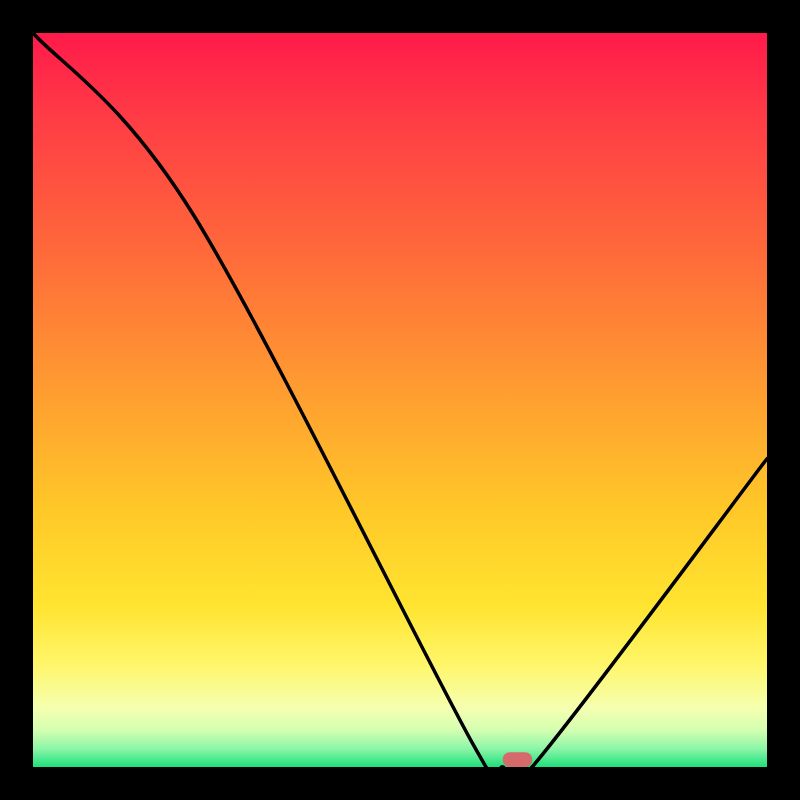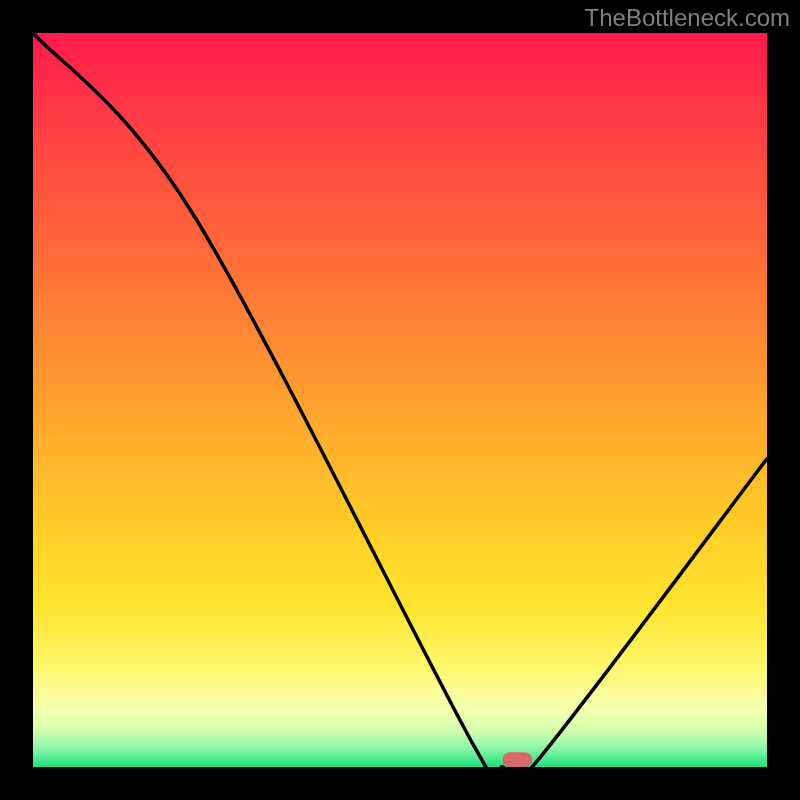--- a/index.html
+++ b/index.html
@@ -26,21 +26,20 @@
     z-index: 10;
   }
   svg {
     display: block;
   }
 </style>
 </head>
 <body>
 
 <div class="container">
-  <div class="watermark">TheBottleneck.com</div>
   <svg id="chart-svg" width="800" height="800" viewBox="0 0 800 800">
     <defs>
       <linearGradient id="bg-grad" x1="0" y1="0" x2="0" y2="1">
           <stop offset="0%" stop-color="#ff1a4a"></stop>
           <stop offset="12%" stop-color="#ff3d45"></stop>
           <stop offset="30%" stop-color="#ff6a3a"></stop>
           <stop offset="50%" stop-color="#ffa030"></stop>
           <stop offset="65%" stop-color="#ffc828"></stop>
           <stop offset="78%" stop-color="#ffe430"></stop>
           <stop offset="86%" stop-color="#fff66a"></stop>

